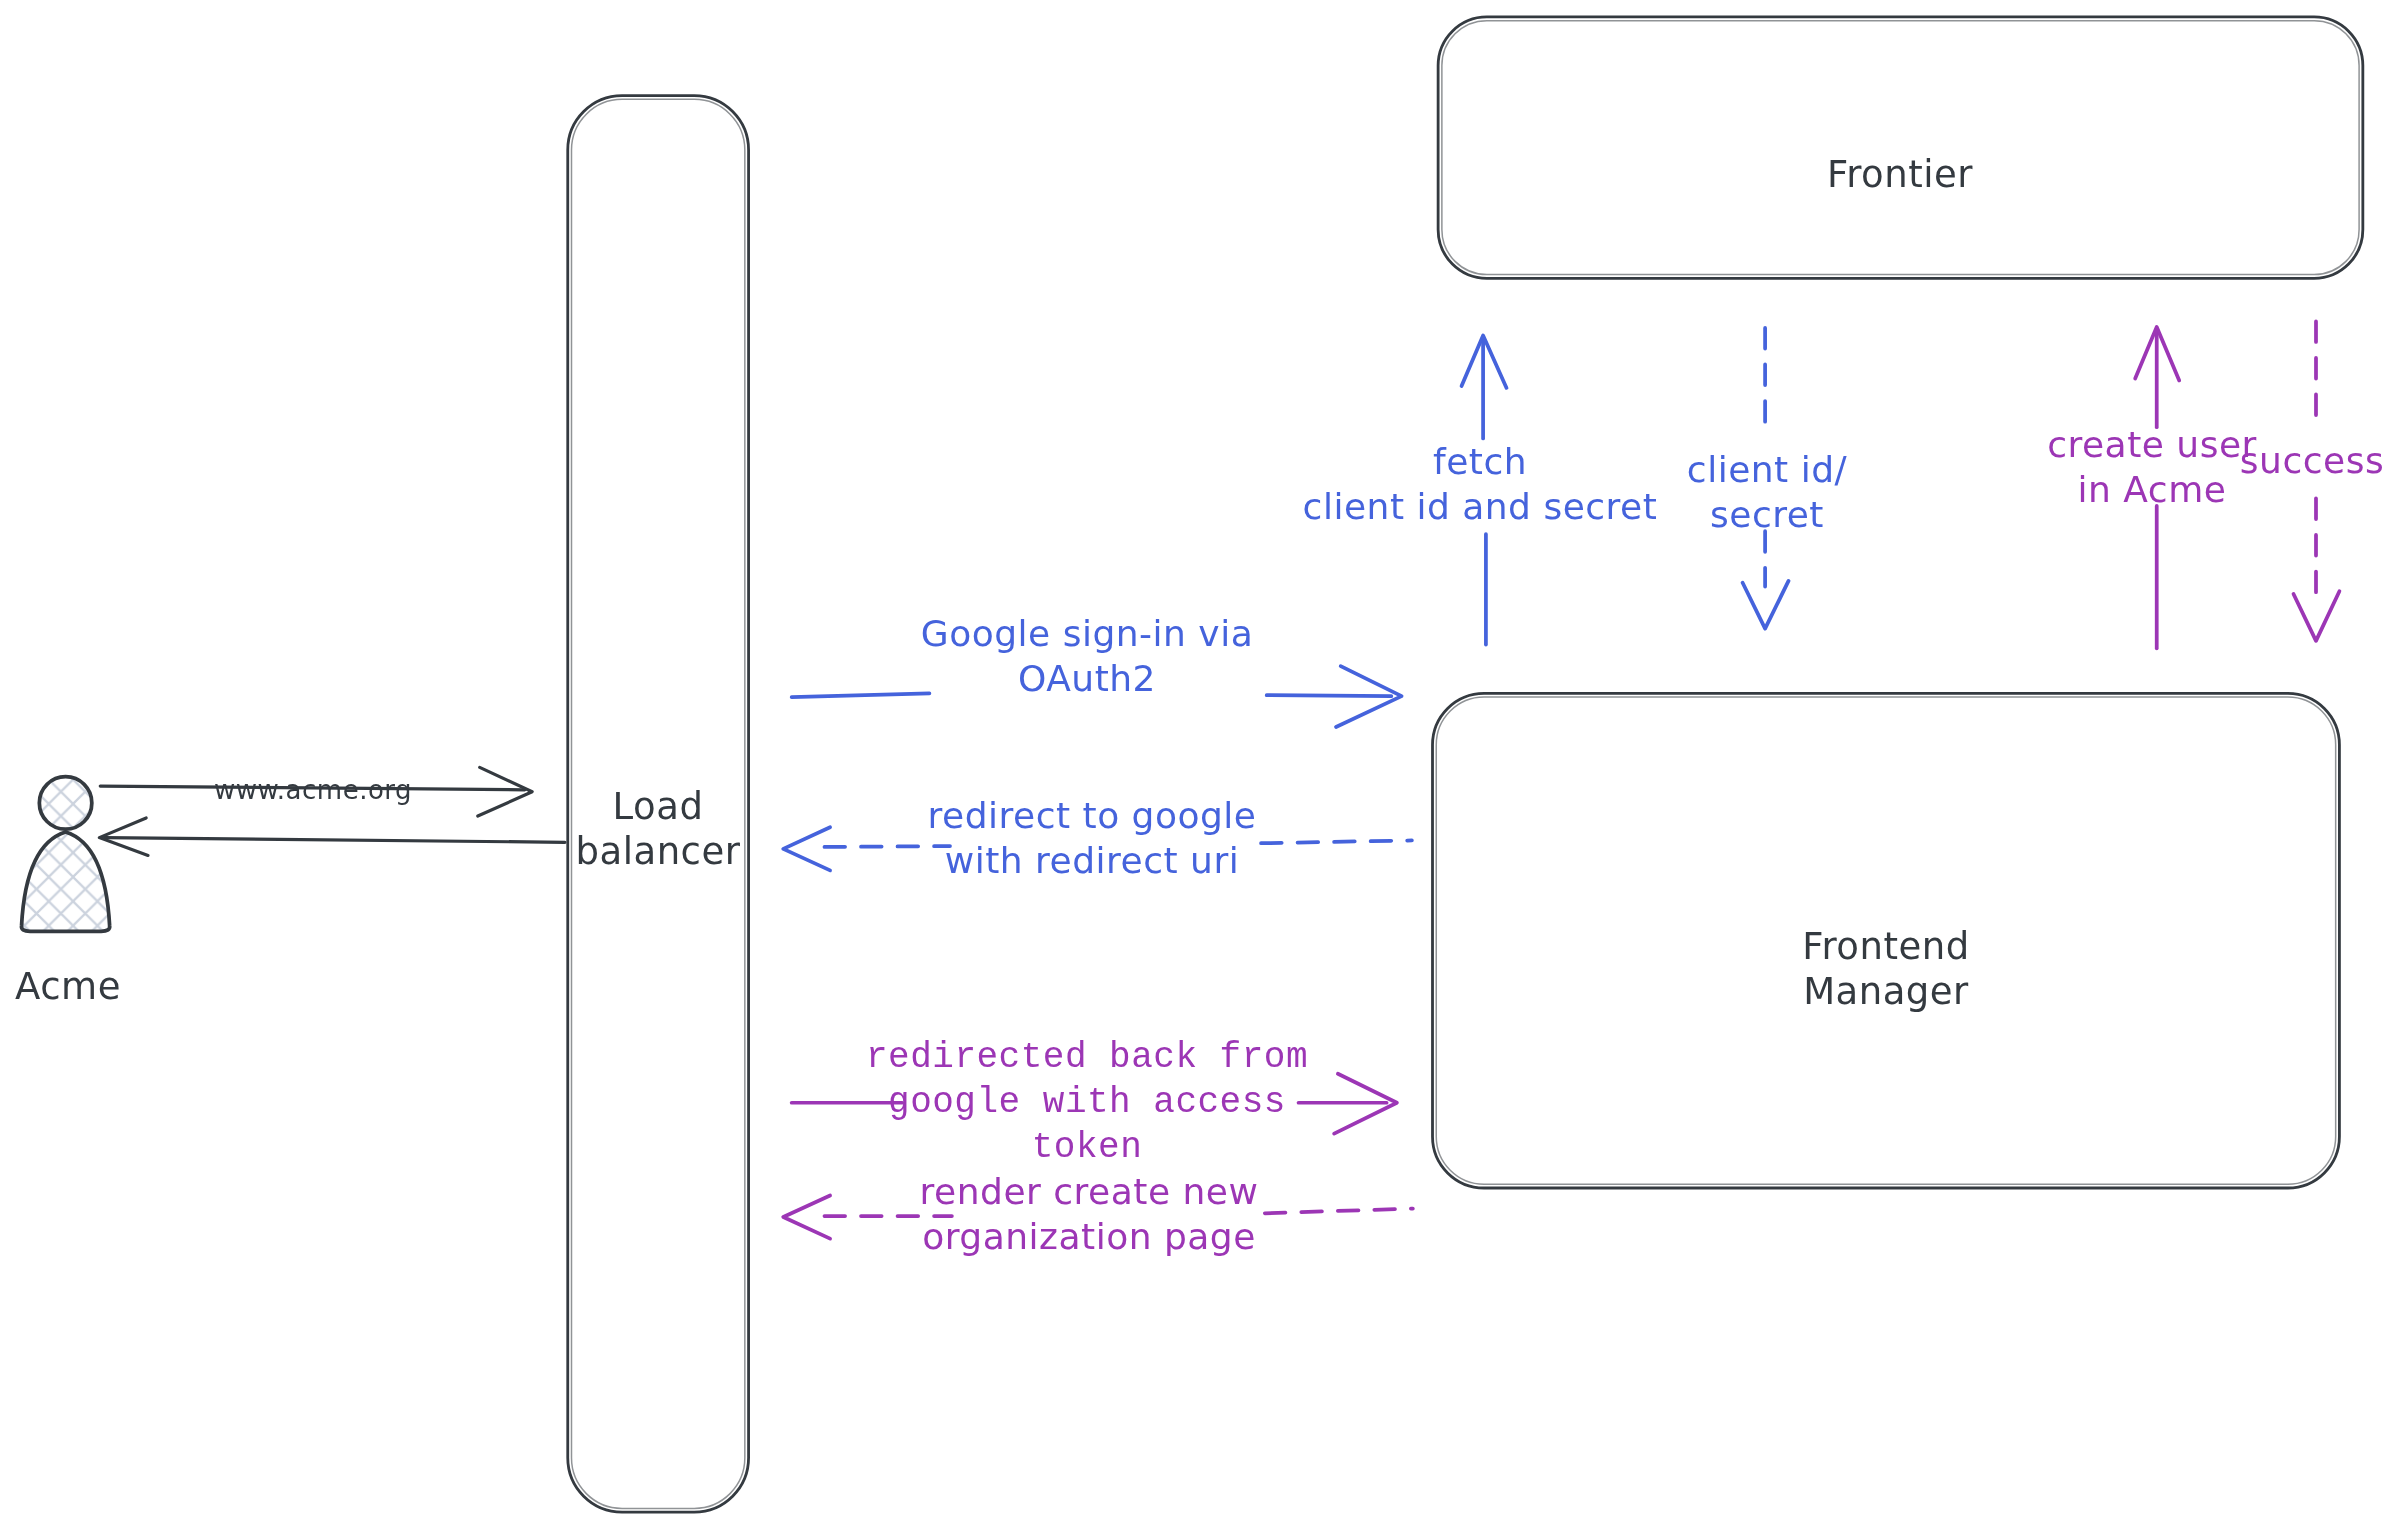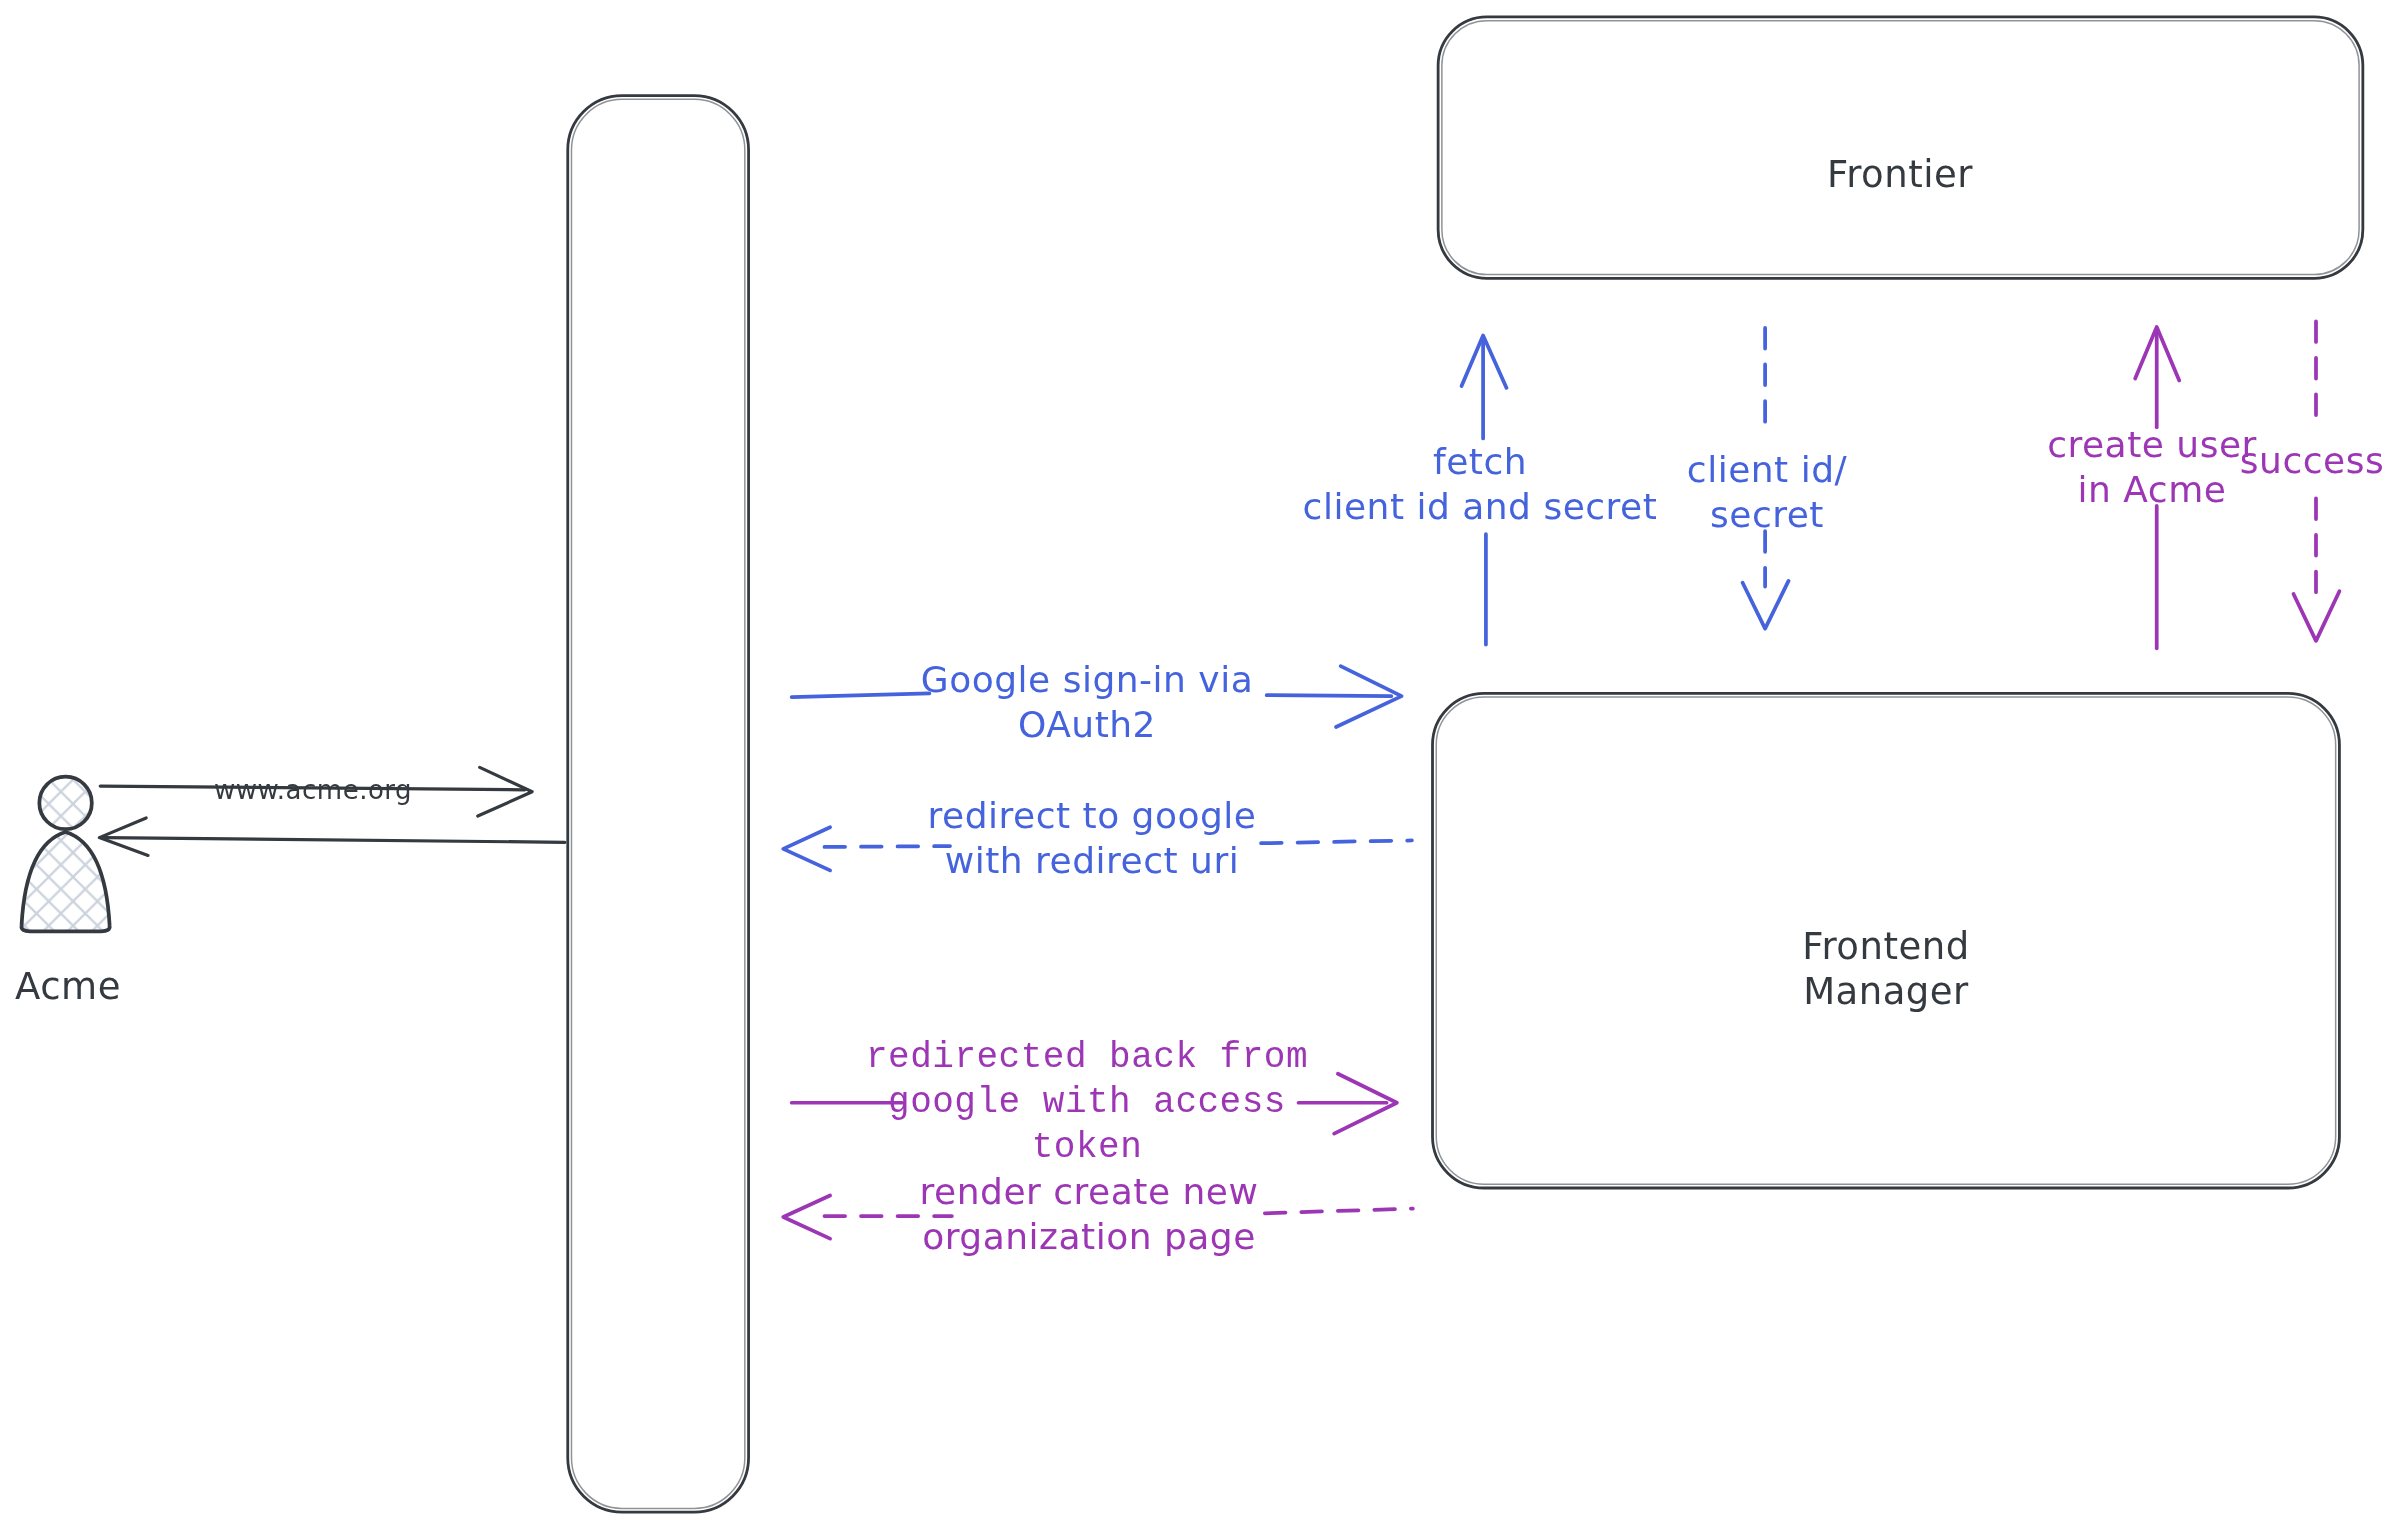--- a/index.html
+++ b/index.html
@@ -27,21 +27,21 @@
     font-size:36px; line-height:45px; color:var(--dark); letter-spacing:0.5px;
   }
   .lbl.c-blue{color:var(--blue);}
   .lbl.c-purple{color:var(--purple);}
   .lbl.title{font-size:37px; line-height:45px;margin-top:28px;}
   .lbl-user{left:68px; top:958px; font-size:39px;}
   .lbl-load-balancer{left:658px; top:801px;}
   .lbl-frontier{left:1900px; top:146px;}
   .lbl-frontend-manager{left:1886px; top:941px;}
   .lbl-www{left:313px; top:790px; font-size:26px;}
-  .lbl-google-signin{left:1087px; top:702px;}
+  .lbl-google-signin{left:1087px; top:656px;}
   .lbl-redirect-google{left:1092px; top:838px;}
   .lbl-fetch{left:1480px; top:484px;}
   .lbl-client-id{left:1767px; top:492px;}
   .lbl-create-user{left:2152px; top:467px;}
   .lbl-success{left:2312px; top:460px;text-align:right;}
   .lbl-redirected-back{left:1087px; top:1102px;font-family:Liberation Mono, monospace;}
   .lbl-render-page{left:1089px; top:1214px;}
 </style>
 </head>
 <body>
@@ -128,20 +128,22 @@
     </g>
 
     <g>
       <path class="head thick s-purple" d="M886 1276 L836 1299 L886 1322"></path>
       <path class="edge thick s-purple dashed" d="M880 1298 L1016 1298"></path>
       <path class="edge thick s-purple dashed" d="M1350 1295 L1508 1290"></path>
     </g>
   </svg>
 
   <div class="lbl lbl-user title">Acme</div>
+  <div class="lbl lbl-load-balancer title">Load
+balancer</div>
   <div class="lbl lbl-frontier title">Frontier</div>
   <div class="lbl lbl-frontend-manager title">Frontend
 Manager</div>
 
   <div class="lbl lbl-www">www.acme.org</div>
   <div class="lbl lbl-google-signin c-blue">Google sign-in via
 OAuth2</div>
   <div class="lbl lbl-fetch c-blue">fetch
 client id and secret</div>
   <div class="lbl lbl-redirect-google c-blue">redirect to google

